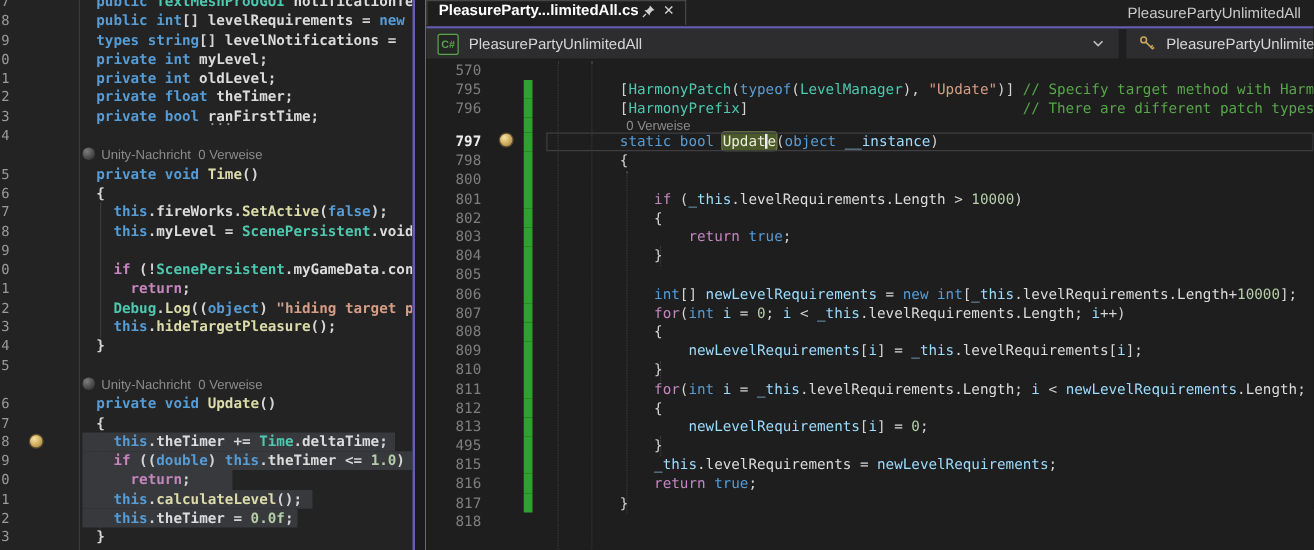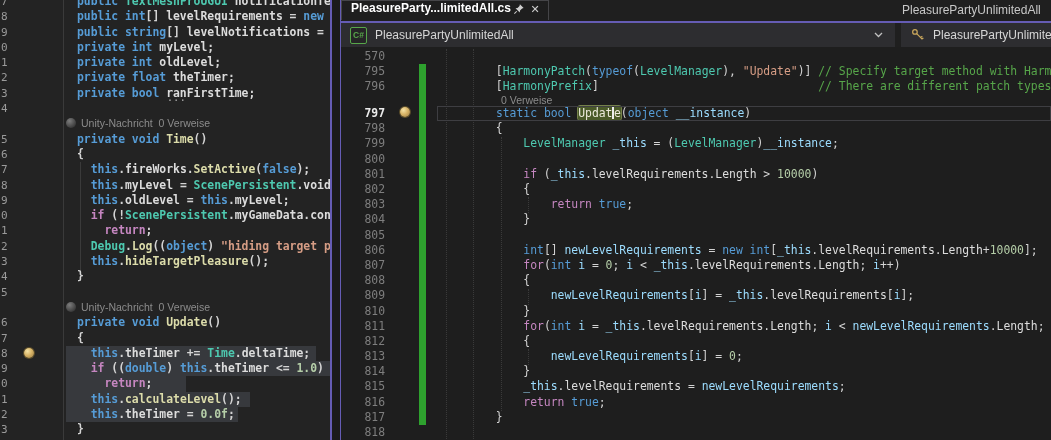--- a/index.html
+++ b/index.html
@@ -78,32 +78,32 @@
 
 <div class="stage">
 
   <div class="pane-left">
     <div class="guide" style="left:63px;top:0;height:440px;"></div>
     <div class="guide" style="left:80px;top:162px;height:108px;"></div>
     <div class="guide" style="left:80px;top:346px;height:77px;"></div>
     <div class="rows">
         <div class="crow"><span class="lnum">7</span><span class="ltext"><span class="k">public </span><span class="t">TextMeshProUGUI </span><span class="f">notificationTe</span></span></div>
         <div class="crow"><span class="lnum">8</span><span class="ltext"><span class="k">public int</span><span class="p">[] </span><span class="f">levelRequirements </span><span class="p">= </span><span class="k">new</span></span></div>
-        <div class="crow"><span class="lnum">9</span><span class="ltext"><span class="k">public string</span><span class="p">[] </span><span class="f">levelNotifications </span><span class="p">=</span></span></div>
+        <div class="crow"><span class="lnum">9</span><span class="ltext"><span class="k">types string</span><span class="p">[] </span><span class="f">levelNotifications </span><span class="p">=</span></span></div>
         <div class="crow"><span class="lnum">0</span><span class="ltext"><span class="k">private int </span><span class="f">myLevel</span><span class="p">;</span></span></div>
         <div class="crow"><span class="lnum">1</span><span class="ltext"><span class="k">private int </span><span class="f">oldLevel</span><span class="p">;</span></span></div>
         <div class="crow"><span class="lnum">2</span><span class="ltext"><span class="k">private float </span><span class="f">theTimer</span><span class="p">;</span></span></div>
         <div class="crow"><span class="lnum">3</span><span class="ltext"><span class="k">private bool </span><span class="f dots">ranFirstTime</span><span class="p">;</span></span></div>
         <div class="crow"><span class="lnum">4</span><span class="ltext"></span></div>
         <div class="crow cl"><span class="lnum"></span><span class="ltext"><span class="icon unity-icon" style="display: inline-block; width: 10px; height: 10px; border-radius: 50%; background: radial-gradient(circle at 35% 30%, rgb(125, 125, 125), rgb(60, 60, 60) 72%); margin-right: 5px; vertical-align: -1px;"></span><span class="cl1">Unity-Nachricht</span><span class="cl1">  0 Verweise</span></span></div>
         <div class="crow"><span class="lnum">5</span><span class="ltext"><span class="k">private void </span><span class="m">Time</span><span class="p">()</span></span></div>
         <div class="crow"><span class="lnum">6</span><span class="ltext"><span class="p">{</span></span></div>
         <div class="crow"><span class="lnum">7</span><span class="ltext"><span class="p">  </span><span class="k">this</span><span class="p">.</span><span class="f">fireWorks</span><span class="p">.</span><span class="m">SetActive</span><span class="p">(</span><span class="k">false</span><span class="p">);</span></span></div>
         <div class="crow"><span class="lnum">8</span><span class="ltext"><span class="p">  </span><span class="k">this</span><span class="p">.</span><span class="f">myLevel</span><span class="p"> = </span><span class="t">ScenePersistent</span><span class="p">.</span><span class="f">void</span></span></div>
-        <div class="crow"><span class="lnum">9</span><span class="ltext"><span class="p">  </span><span class="k">this</span><span class="p">.</span><span class="f">oldLevel</span><span class="p"> = </span><span class="k">this</span><span class="p">.</span><span class="f">myLevel</span><span class="p">;</span></span></div>
+        <div class="crow"><span class="lnum">9</span></div>
         <div class="crow"><span class="lnum">0</span><span class="ltext"><span class="p">  </span><span class="c">if</span><span class="p"> (!</span><span class="t">ScenePersistent</span><span class="p">.</span><span class="f">myGameData</span><span class="p">.</span><span class="f">con</span></span></div>
         <div class="crow"><span class="lnum">1</span><span class="ltext"><span class="p">    </span><span class="c">return</span><span class="p">;</span></span></div>
         <div class="crow"><span class="lnum">2</span><span class="ltext"><span class="p">  </span><span class="t">Debug</span><span class="p">.</span><span class="m">Log</span><span class="p">((</span><span class="k">object</span><span class="p">) </span><span class="s">"hiding target p</span></span></div>
         <div class="crow"><span class="lnum">3</span><span class="ltext"><span class="p">  </span><span class="k">this</span><span class="p">.</span><span class="m">hideTargetPleasure</span><span class="p">();</span></span></div>
         <div class="crow"><span class="lnum">4</span><span class="ltext"><span class="p">}</span></span></div>
         <div class="crow"><span class="lnum">5</span><span class="ltext"></span></div>
         <div class="crow cl"><span class="lnum"></span><span class="ltext"><span class="icon unity-icon" style="display: inline-block; width: 10px; height: 10px; border-radius: 50%; background: radial-gradient(circle at 35% 30%, rgb(125, 125, 125), rgb(60, 60, 60) 72%); margin-right: 5px; vertical-align: -1px;"></span><span class="cl1">Unity-Nachricht</span><span class="cl1">  0 Verweise</span></span></div>
         <div class="crow"><span class="lnum">6</span><span class="ltext"><span class="k">private void </span><span class="m">Update</span><span class="p">()</span></span></div>
         <div class="crow"><span class="lnum">7</span><span class="ltext"><span class="p">{</span></span></div>
         <div class="crow"><span class="selhl" style="width: 250px;"></span><span class="lnum">8</span><span class="bulb"></span><span class="ltext"><span class="p">  </span><span class="k">this</span><span class="p">.</span><span class="f">theTimer</span><span class="p"> += </span><span class="t">Time</span><span class="p">.</span><span class="f">deltaTime</span><span class="p">;</span></span></div>
@@ -165,36 +165,35 @@
         <div class="guide dot" style="left:160px;top:88px;height:274px;"></div>
         <div class="guide dot" style="left:187px;top:148px;height:16px;"></div>
         <div class="guide dot" style="left:187px;top:240px;height:16px;"></div>
         <div class="guide dot" style="left:187px;top:300px;height:16px;"></div>
       <div class="crow"><span class="lnum">570</span><span class="ltext"></span></div>
           <div class="crow"><span class="gbar"></span><span class="lnum">795</span><span class="ltext"><span class="p">        [</span><span class="t">HarmonyPatch</span><span class="p">(</span><span class="k">typeof</span><span class="p">(</span><span class="t">LevelManager</span><span class="p">), </span><span class="s">"Update"</span><span class="p">)] </span><span class="g">// Specify target method with Harm</span></span></div>
           <div class="crow"><span class="gbar"></span><span class="lnum">796</span><span class="ltext"><span class="p">        [</span><span class="t">HarmonyPrefix</span><span class="p">]</span><span class="p">                                </span><span class="g">// There are different patch types. </span></span></div>
           <div class="crow cl"><span class="gbar"></span><span class="lnum"></span><span class="ltext"><span class="cl1">0 Verweise</span></span></div>
           <div class="crow curline"><span class="gbar"></span><span class="lnum">797</span><span class="bulb"></span><span class="ltext"><span class="p">        </span><span class="k">static bool </span><span class="u">Updat<span class="cur"></span>e</span><span class="p">(</span><span class="k">object</span><span class="v"> __instance</span><span class="p">)</span></span></div>
           <div class="crow"><span class="gbar"></span><span class="lnum">798</span><span class="ltext"><span class="p">        {</span></span></div>
-          <div class="crow"><span class="gbar"></span><span class="lnum">799</span><span class="ltext"><span class="p">            </span><span class="t">LevelManager</span><span class="v"> _this</span><span class="p"> = (</span><span class="t">LevelManager</span><span class="p">)</span><span class="v">__instance</span><span class="p">;</span></span></div>
           <div class="crow"><span class="gbar"></span><span class="lnum">800</span><span class="ltext"></span></div>
           <div class="crow"><span class="gbar"></span><span class="lnum">801</span><span class="ltext"><span class="p">            </span><span class="c">if</span><span class="p"> (</span><span class="v">_this</span><span class="p">.</span><span class="f">levelRequirements</span><span class="p">.</span><span class="f">Length</span><span class="p"> &gt; </span><span class="n">10000</span><span class="p">)</span></span></div>
           <div class="crow"><span class="gbar"></span><span class="lnum">802</span><span class="ltext"><span class="p">            {</span></span></div>
           <div class="crow"><span class="gbar"></span><span class="lnum">803</span><span class="ltext"><span class="p">                </span><span class="c">return</span><span class="k"> true</span><span class="p">;</span></span></div>
           <div class="crow"><span class="gbar"></span><span class="lnum">804</span><span class="ltext"><span class="p">            }</span></span></div>
           <div class="crow"><span class="gbar"></span><span class="lnum">805</span><span class="ltext"></span></div>
           <div class="crow"><span class="gbar"></span><span class="lnum">806</span><span class="ltext"><span class="p">            </span><span class="k">int</span><span class="p">[] </span><span class="v">newLevelRequirements</span><span class="p"> = </span><span class="k">new int</span><span class="p">[</span><span class="v">_this</span><span class="p">.</span><span class="f">levelRequirements</span><span class="p">.</span><span class="f">Length</span><span class="p">+</span><span class="n">10000</span><span class="p">];</span></span></div>
           <div class="crow"><span class="gbar"></span><span class="lnum">807</span><span class="ltext"><span class="p">            </span><span class="c">for</span><span class="p">(</span><span class="k">int</span><span class="v"> i</span><span class="p"> = </span><span class="n">0</span><span class="p">; </span><span class="v">i</span><span class="p"> &lt; </span><span class="v">_this</span><span class="p">.</span><span class="f">levelRequirements</span><span class="p">.</span><span class="f">Length</span><span class="p">; </span><span class="v">i</span><span class="p">++)</span></span></div>
           <div class="crow"><span class="gbar"></span><span class="lnum">808</span><span class="ltext"><span class="p">            {</span></span></div>
           <div class="crow"><span class="gbar"></span><span class="lnum">809</span><span class="ltext"><span class="p">                </span><span class="v">newLevelRequirements</span><span class="p">[</span><span class="v">i</span><span class="p">] = </span><span class="v">_this</span><span class="p">.</span><span class="f">levelRequirements</span><span class="p">[</span><span class="v">i</span><span class="p">];</span></span></div>
           <div class="crow"><span class="gbar"></span><span class="lnum">810</span><span class="ltext"><span class="p">            }</span></span></div>
           <div class="crow"><span class="gbar"></span><span class="lnum">811</span><span class="ltext"><span class="p">            </span><span class="c">for</span><span class="p">(</span><span class="k">int</span><span class="v"> i</span><span class="p"> = </span><span class="v">_this</span><span class="p">.</span><span class="f">levelRequirements</span><span class="p">.</span><span class="f">Length</span><span class="p">; </span><span class="v">i</span><span class="p"> &lt; </span><span class="v">newLevelRequirements</span><span class="p">.</span><span class="f">Length</span><span class="p">;</span></span></div>
           <div class="crow"><span class="gbar"></span><span class="lnum">812</span><span class="ltext"><span class="p">            {</span></span></div>
           <div class="crow"><span class="gbar"></span><span class="lnum">813</span><span class="ltext"><span class="p">                </span><span class="v">newLevelRequirements</span><span class="p">[</span><span class="v">i</span><span class="p">] = </span><span class="n">0</span><span class="p">;</span></span></div>
-          <div class="crow"><span class="gbar"></span><span class="lnum">814</span><span class="ltext"><span class="p">            }</span></span></div>
+          <div class="crow"><span class="gbar"></span><span class="lnum">495</span><span class="ltext"><span class="p">            }</span></span></div>
           <div class="crow"><span class="gbar"></span><span class="lnum">815</span><span class="ltext"><span class="p">            </span><span class="v">_this</span><span class="p">.</span><span class="f">levelRequirements</span><span class="p"> = </span><span class="v">newLevelRequirements</span><span class="p">;</span></span></div>
           <div class="crow"><span class="gbar"></span><span class="lnum">816</span><span class="ltext"><span class="p">            </span><span class="c">return</span><span class="k"> true</span><span class="p">;</span></span></div>
           <div class="crow"><span class="gbar"></span><span class="lnum">817</span><span class="ltext"><span class="p">        }</span></span></div>
           <div class="crow"><span class="lnum">818</span><span class="ltext"></span></div>
         </div>
     </div>
   </div>
 </div>
 
 </body></html>

